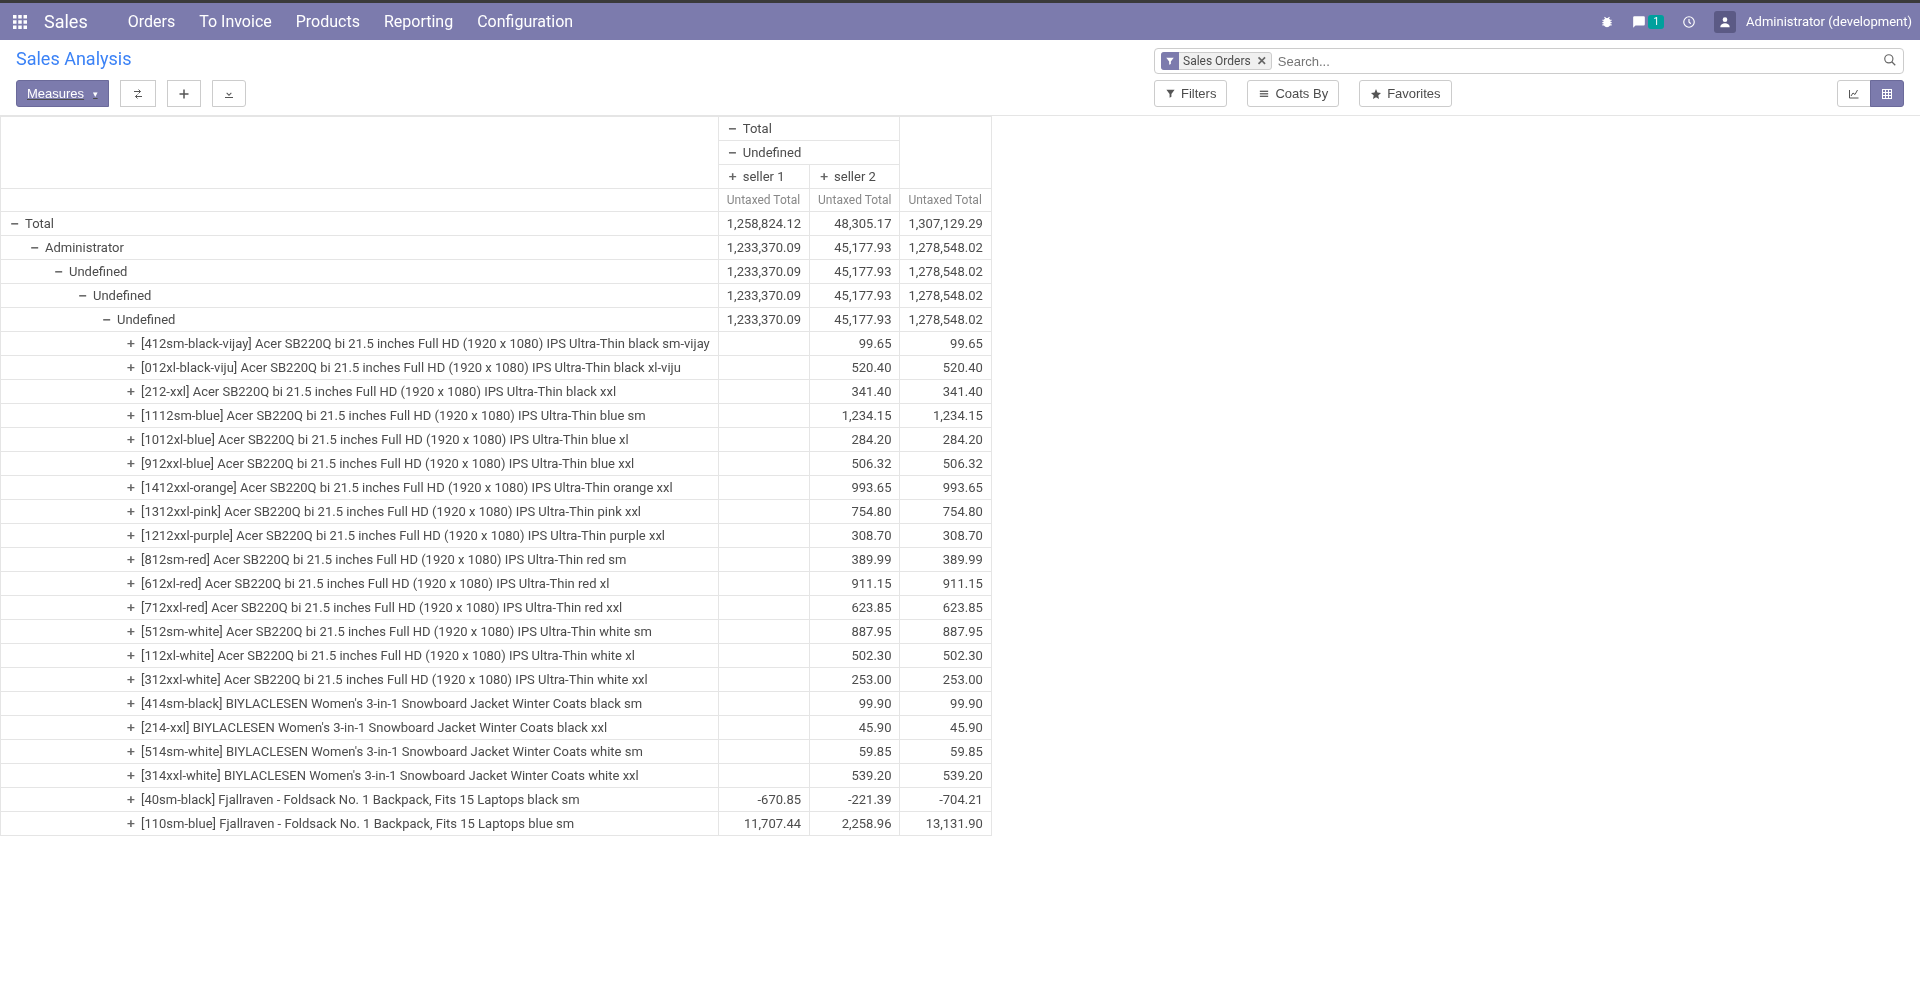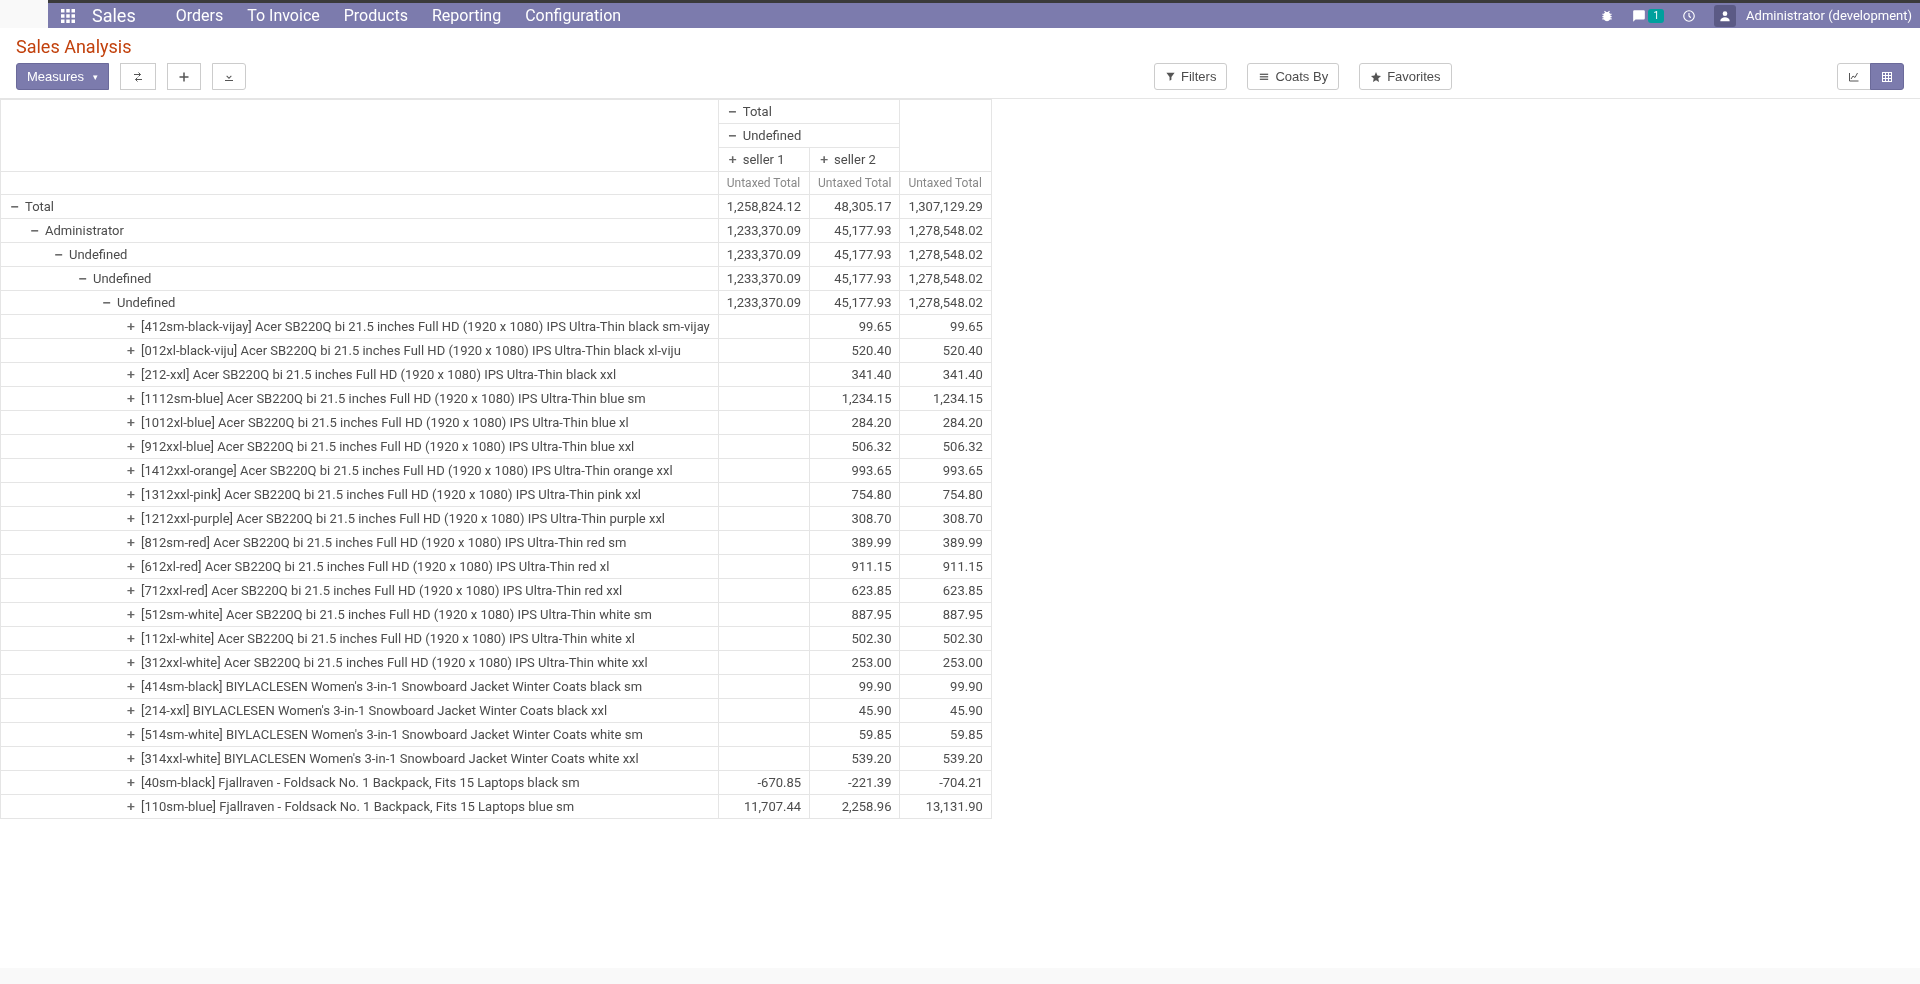--- a/index.html
+++ b/index.html
@@ -1,42 +1,42 @@
 <!DOCTYPE html>
 <html><head>
 <meta charset="utf-8">
 <style>
   * { box-sizing: border-box; margin: 0; padding: 0; }
   body { font-family: -apple-system, BlinkMacSystemFont, "Segoe UI", Roboto, sans-serif; font-size: 13px; color: #4c4c4c; background: #f9f9f9; }
   
-  .topbar { background: #7c7bad; color: #fff; display: flex; align-items: center; height: 28px; padding: 0 8px; border-top: 3px solid #3a3a3a; margin-left: 48px; }
+  .topbar { background: #7c7bad; color: #fff; display: flex; align-items: center; height: 40px; padding: 0 8px; border-top: 3px solid #3a3a3a; }
   .apps-icon { width: 24px; height: 24px; display: inline-flex; align-items: center; justify-content: center; cursor: pointer; margin-right: 12px; }
   .apps-icon svg { fill: #fff; }
   .brand { font-size: 18px; color: #fff; margin-right: 40px; }
   .nav-menu { display: flex; gap: 24px; }
   .nav-menu a { color: #fff; text-decoration: none; cursor: pointer; font-size: 16px; }
   .topbar-right { margin-left: auto; display: flex; align-items: center; gap: 18px; }
   .tb-icon { cursor: pointer; display: inline-flex; align-items: center; }
   .msg-badge { background: #00a09d; color: #fff; font-size: 10px; padding: 1px 5px; border-radius: 3px; margin-left: 2px; line-height: 1.2; }
   .user { display: flex; align-items: center; gap: 10px; cursor: pointer; }
   .avatar { width: 22px; height: 22px; background: #5b5a85; border-radius: 3px; display: inline-flex; align-items: center; justify-content: center; }
   
   .header-row { display: flex; align-items: flex-start; padding: 8px 16px 0 16px; background: #fff; }
-  .page-title { font-size: 18px; color: #c2410c; font-weight: normal; }
+  .page-title { font-size: 18px; color: #3b82f6; font-weight: normal; }
   .search-wrap { margin-left: auto; flex: 0 0 750px; border: 1px solid #ccc; border-radius: 4px; display: flex; align-items: center; padding: 3px 6px; background: #fff; }
   .facet { background: #f0f0f0; border: 1px solid #ccc; border-radius: 3px; display: flex; align-items: center; padding: 0 4px; gap: 4px; font-size: 12px; }
   .facet-icon-box { background: #7c7bad; color: #fff; width: 18px; height: 18px; display: inline-flex; align-items: center; justify-content: center; margin: -1px 0 -1px -5px; border-radius: 3px 0 0 3px; }
   .facet-x { cursor: pointer; font-weight: bold; color: #666; margin-left: 2px; }
   .search-input { border: none; outline: none; flex: 1; margin-left: 6px; font-size: 13px; }
   .search-glass { cursor: pointer; color: #666; }
   
   .controls-row { display: flex; align-items: center; padding: 6px 16px 8px 16px; background: #fff; border-bottom: 1px solid #e5e5e5; }
   .btn { border: 1px solid #ccc; background: #fff; padding: 5px 10px; border-radius: 3px; cursor: pointer; font-size: 13px; display: inline-flex; align-items: center; gap: 5px; color: #4c4c4c; }
   .btn.primary { background: #7c7bad; color: #fff; border-color: #6b6a9a; }
-  .btn-group-left { display: flex; gap: 12px; }
+  .btn-group-left { display: flex; gap: 12px; text-decoration: underline; }
   .btn-group-left .btn + .btn { margin-left: -1px; }
   .btn-group-left .btn:first-child { border-radius: 3px 0 0 3px; }
   .btn-group-left .btn:not(:first-child):not(:last-child) { border-radius: 0; }
   .btn-group-left .btn:last-child { border-radius: 0 3px 3px 0; }
   .controls-middle { display: flex; gap: 20px; margin-left: auto; flex: 0 0 750px; }
   .controls-middle .btn { }
   .view-switch { margin-left: auto; display: flex; }
   .view-switch .btn { padding: 5px 9px; border-radius: 0; }
   .view-switch .btn:first-child { border-radius: 3px 0 0 3px; }
   .view-switch .btn:last-child { border-radius: 0 3px 3px 0; margin-left: -1px; }
@@ -111,20 +111,38 @@
             <path d="M4 20c0-4 4-6 8-6s8 2 8 6v1H4v-1z"></path>
           </svg>
       </span>
       <span>Administrator (development)</span>
     </span>
   </div>
 </div>
 
 <div class="header-row">
   <div class="page-title">Sales Analysis</div>
+  <div class="search-wrap">
+    <span class="facet">
+      <span class="facet-icon-box">
+        <svg width="10" height="10" viewBox="0 0 24 24" fill="#fff">
+            <path d="M3 4h18l-7 9v6l-4 2v-8L3 4z"></path>
+          </svg>
+      </span>
+      <span>Sales Orders</span>
+      <span class="facet-x">✕</span>
+    </span>
+    <input class="search-input" placeholder="Search..." style="">
+    <span class="search-glass">
+      <svg width="14" height="14" viewBox="0 0 24 24" fill="none" stroke="#666" stroke-width="2">
+          <circle cx="10" cy="10" r="7"></circle>
+          <path d="M21 21l-6-6"></path>
+        </svg>
+    </span>
+  </div>
 </div>
 
 <div class="controls-row">
   <div class="btn-group-left">
     <button class="btn primary">
         <span>Measures</span>
         <span class="caret">▾</span>
       </button>
     <button class="btn">
       <svg width="14" height="12" viewBox="0 0 24 24" fill="none" stroke="#555" stroke-width="2">

